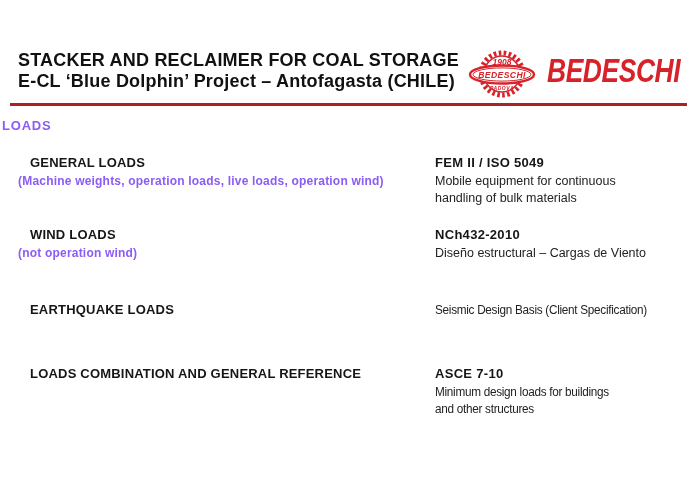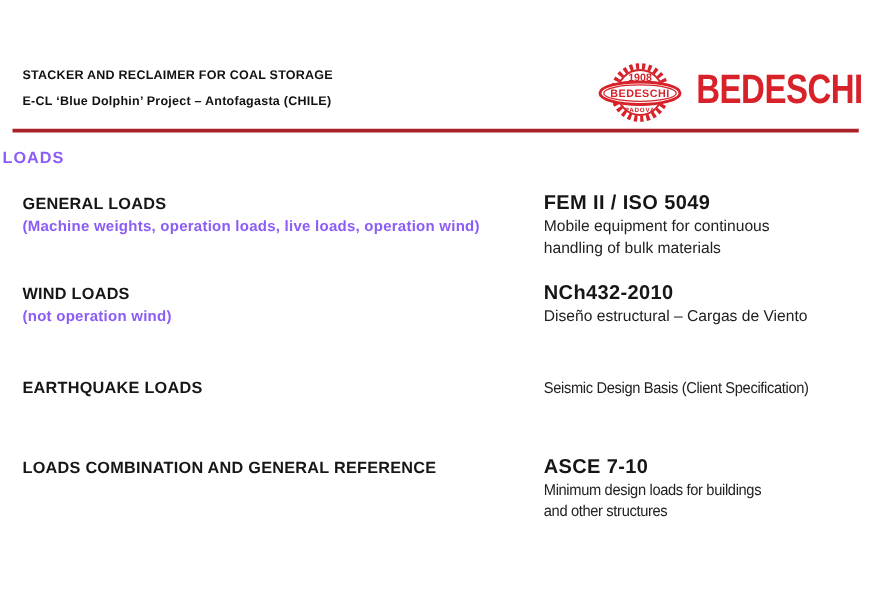--- a/index.html
+++ b/index.html
@@ -7,24 +7,24 @@
     position:relative;
     width:697px;height:493px;
     background:#ffffff;
     font-family:"Liberation Sans", sans-serif;
     color:#1b1b1b;
     overflow:hidden;
   }
   
   .header-title{
     position:absolute;left:18px;top:50px;
-    font-size:10px;font-weight:bold;line-height:21px;
+    font-size:18px;font-weight:bold;line-height:21px;
     letter-spacing:0.2px;color:#111;
   }
-  .logo{position:absolute;left:478px;top:47px;width:210px;height:56px;}
+  .logo{position:absolute;left:468px;top:47px;width:210px;height:56px;font-style:italic;}
   .logo-badge{position:absolute;left:0;top:1px;}
   .logo-wordmark{
     position:absolute;left:79px;top:5px;
     font-size:33px;font-weight:bold;color:#d7222a;
     letter-spacing:-0.5px;
     transform:scaleX(0.80);transform-origin:left top;
     white-space:nowrap;
   }
   .rule{
     position:absolute;left:10px;top:103px;width:677px;height:3px;
@@ -36,28 +36,28 @@
     font-size:13px;font-weight:bold;letter-spacing:0.8px;
     color:#8b5cf6;line-height:18px;
   }
   
   .row{position:absolute;left:0;width:697px;}
   .row-1{top:154px;} .row-2{top:226px;} .row-3{top:301px;} .row-4{top:365px;}
   .cell-left{position:absolute;left:18px;width:400px;}
   .cell-right{position:absolute;left:435px;width:250px;}
   .load-title{
     font-size:13px;font-weight:bold;line-height:18px;
-    letter-spacing:0.2px;color:#161616;
+    letter-spacing:0.2px;color:#161616;margin-left:12px;
   }
   .load-note{
     font-size:12px;font-weight:bold;line-height:17px;
     letter-spacing:0.2px;color:#8b5cf6;margin-top:1px;
   }
   .std-title{
-    font-size:16px;font-weight:bold;line-height:18px;
+    font-size:13px;font-weight:bold;line-height:18px;
     letter-spacing:0.3px;color:#161616;
   }
   .std-desc{
     font-size:12.5px;font-weight:normal;line-height:17px;
     color:#222;margin-top:1px;
   }
   .std-desc.narrow{letter-spacing:-0.3px;transform:scaleX(0.94);transform-origin:left top;}
   .desc-line{display:block;}
   .hidden-empty:empty{display:none;}
 </style>

